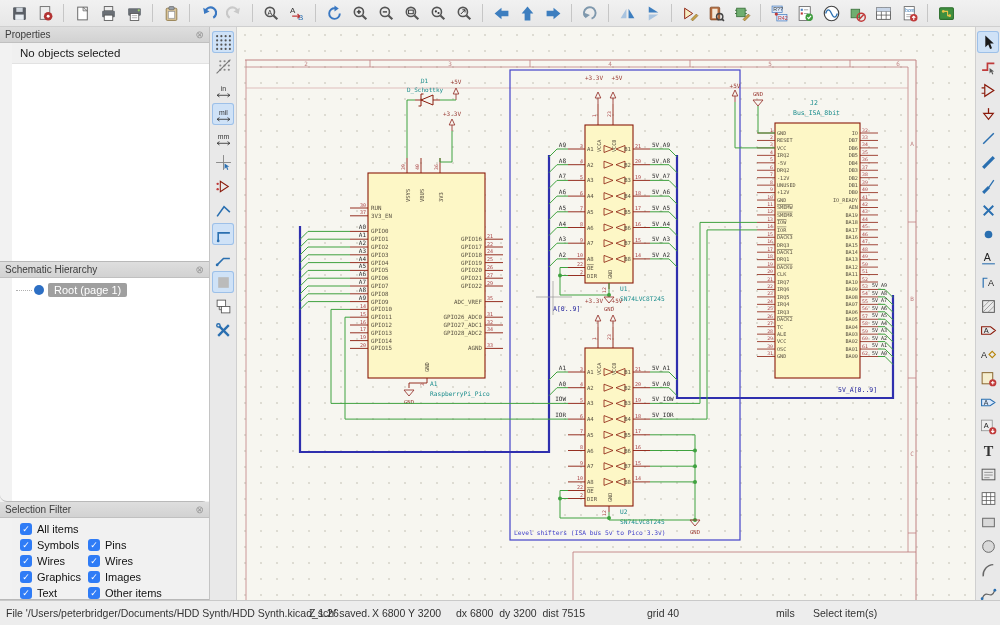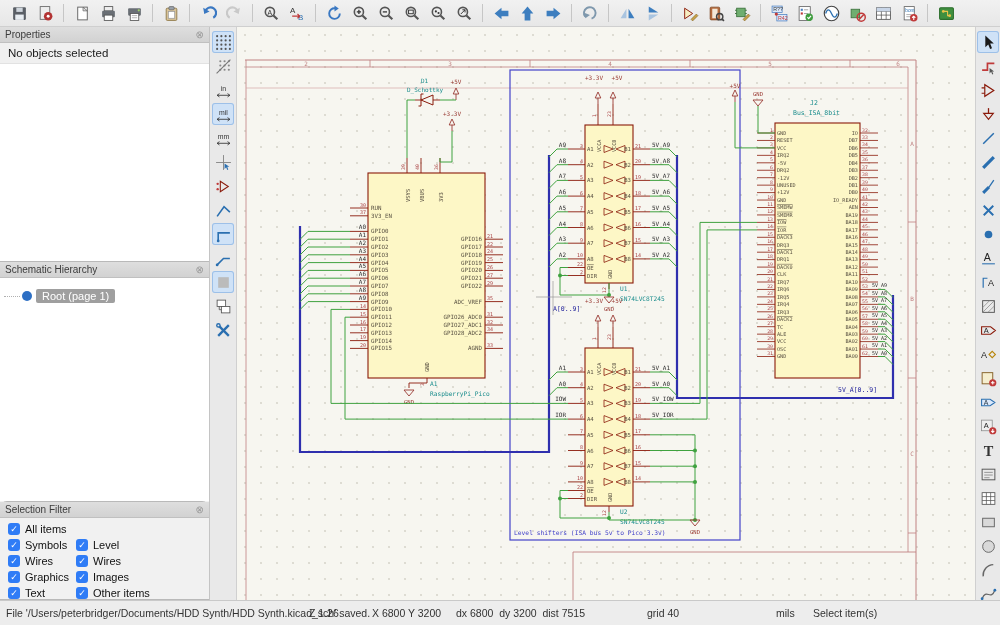--- a/index.html
+++ b/index.html
@@ -15,23 +15,23 @@
   #right-tools{position:absolute;left:975px;top:27px;width:25px;height:573px;background:#e9e9e9;border-left:1px solid #d0d0d0;box-sizing:border-box;display:flex;flex-direction:column;align-items:center;padding-top:3px;}
   .vt-btn{width:22px;height:22px;display:flex;align-items:center;justify-content:center;border-radius:3px;margin:1px 0;flex:none;}
   .vt-btn svg{width:17px;height:17px;}
   .vt-btn.selected{background:#cfe2f7;box-shadow:inset 0 0 0 1px #9dc0e8;}
   
   #left-panel{position:absolute;left:0;top:27px;width:210px;height:573px;background:#f2f2f2;border-right:1px solid #c4c4c4;box-sizing:border-box;display:flex;flex-direction:column;}
   .pane{display:flex;flex-direction:column;border-bottom:1px solid #b9b9b9;box-sizing:border-box;}
   .pane-header{height:15px;background:linear-gradient(#dedede,#d2d2d2);border-bottom:1px solid #c0c0c0;display:flex;align-items:center;padding:0 5px;font-size:10px;color:#3c3c3c;flex:none;gap:16px;}
   .pane-header .ph-title{flex:1;}
   .pane-header .ph-close{color:#9a9a9a;font-size:10px;line-height:10px;}
-  .pane-body{flex:1;background:#ffffff;overflow:hidden;}
+  .pane-body{flex:1;background:#ffffff;overflow:hidden;margin-left:12px;}
   #prop-msg{background:#f0f0f0;border-bottom:1px solid #e2e2e2;font-size:11.5px;color:#1a1a1a;padding:4px 8px;}
-  #hier-row{display:flex;align-items:center;padding:11px 4px;}
+  #hier-row{display:flex;align-items:center;padding:5px 4px;}
   .tree-dots{width:16px;border-top:1px dotted #b0b0b0;margin-right:2px;}
   .tree-bullet{width:10px;height:10px;border-radius:50%;background:#2d6fc4;margin-right:4px;flex:none;}
   #hier-label{background:#9f9f9f;color:#fff;font-size:11px;padding:1px 6px;border-radius:2px;}
   #filter-body{background:#f1f1f1;padding:5px 0 0 8px;font-size:11px;color:#111;}
   .filter-grid{display:grid;grid-template-columns:68px auto;grid-row-gap:4px;}
   .cb-item{display:flex;align-items:center;}
   .cb{width:12px;height:12px;border-radius:3px;background:#2f7cf6;color:#fff;font-size:9px;line-height:12px;text-align:center;margin-right:5px;flex:none;}
   
   #canvas{position:absolute;left:237px;top:27px;width:738px;height:573px;background:#f7f6f0;background-image:radial-gradient(#dcdad0 0.7px,transparent 0.8px);background-size:16px 16px;}
   #canvas svg{position:absolute;left:0;top:0;}
@@ -312,21 +312,21 @@
               <span>All items</span>
             </div>
           </div>
           <div class="filter-grid">
             <div class="cb-item">
               <span class="cb">✓</span>
               <span>Symbols</span>
             </div>
             <div class="cb-item">
               <span class="cb">✓</span>
-              <span>Level</span>
+              <span>Pins</span>
             </div>
             <div class="cb-item">
               <span class="cb">✓</span>
               <span>Wires</span>
             </div>
             <div class="cb-item">
               <span class="cb">✓</span>
               <span>Wires</span>
             </div>
             <div class="cb-item">

